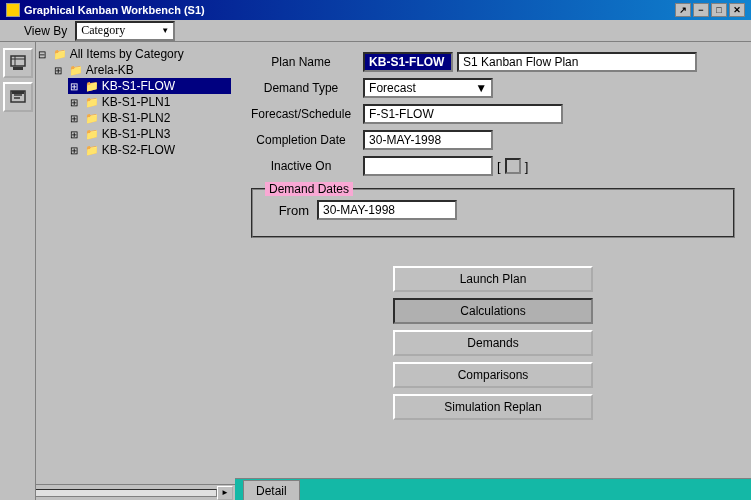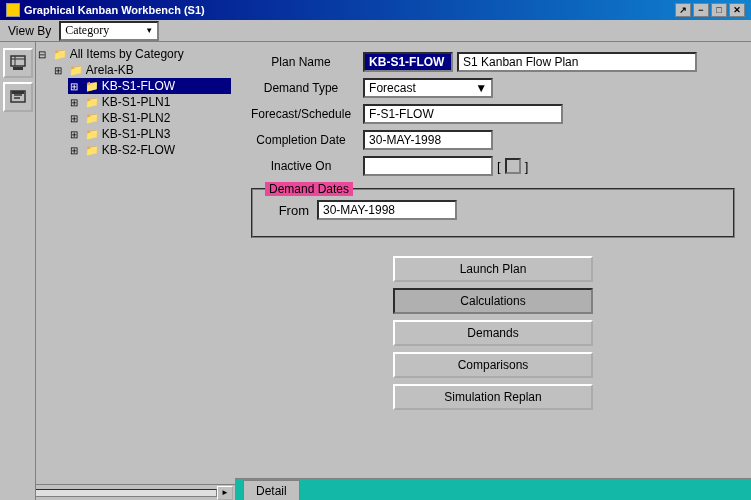--- a/index.html
+++ b/index.html
@@ -60,21 +60,21 @@
       border-bottom: 1px solid #808080;
       padding: 2px 4px;
       height: 22px;
       display: flex;
       align-items: center;
     }
     .view-by-container {
       display: flex;
       align-items: center;
       gap: 8px;
-      margin-left: 4px;
+      margin-left: 20px;
     }
     .view-by-label {
       font-size: 12px;
     }
     .dropdown {
       background: white;
       border: 2px inset #808080;
       padding: 1px 4px;
       height: 20px;
       min-width: 100px;
@@ -244,21 +244,21 @@
       border: 2px groove #808080;
       padding: 10px 16px 12px;
       position: relative;
       margin: 4px 0 10px;
       background: #c0c0c0;
     }
     .group-box-title {
       position: absolute;
       top: -8px;
       left: 12px;
-      background: #ec4899;
+      background: #f9a8d4;
       padding: 0 4px;
       font-size: 12px;
       font-weight: normal;
     }
     .demand-row {
       display: flex;
       align-items: center;
       gap: 8px;
       margin-bottom: 4px;
     }
@@ -267,21 +267,21 @@
       min-width: 40px;
       font-size: 13px;
     }
 
     
     .buttons-area {
       display: flex;
       flex-direction: column;
       gap: 6px;
       align-items: center;
-      margin-top: 8px;
+      margin-top: 18px;
     }
     .action-btn {
       width: 200px;
       height: 26px;
       background: #c0c0c0;
       border: 2px outset #ffffff;
       font-size: 12px;
       cursor: pointer;
       display: flex;
       align-items: center;

